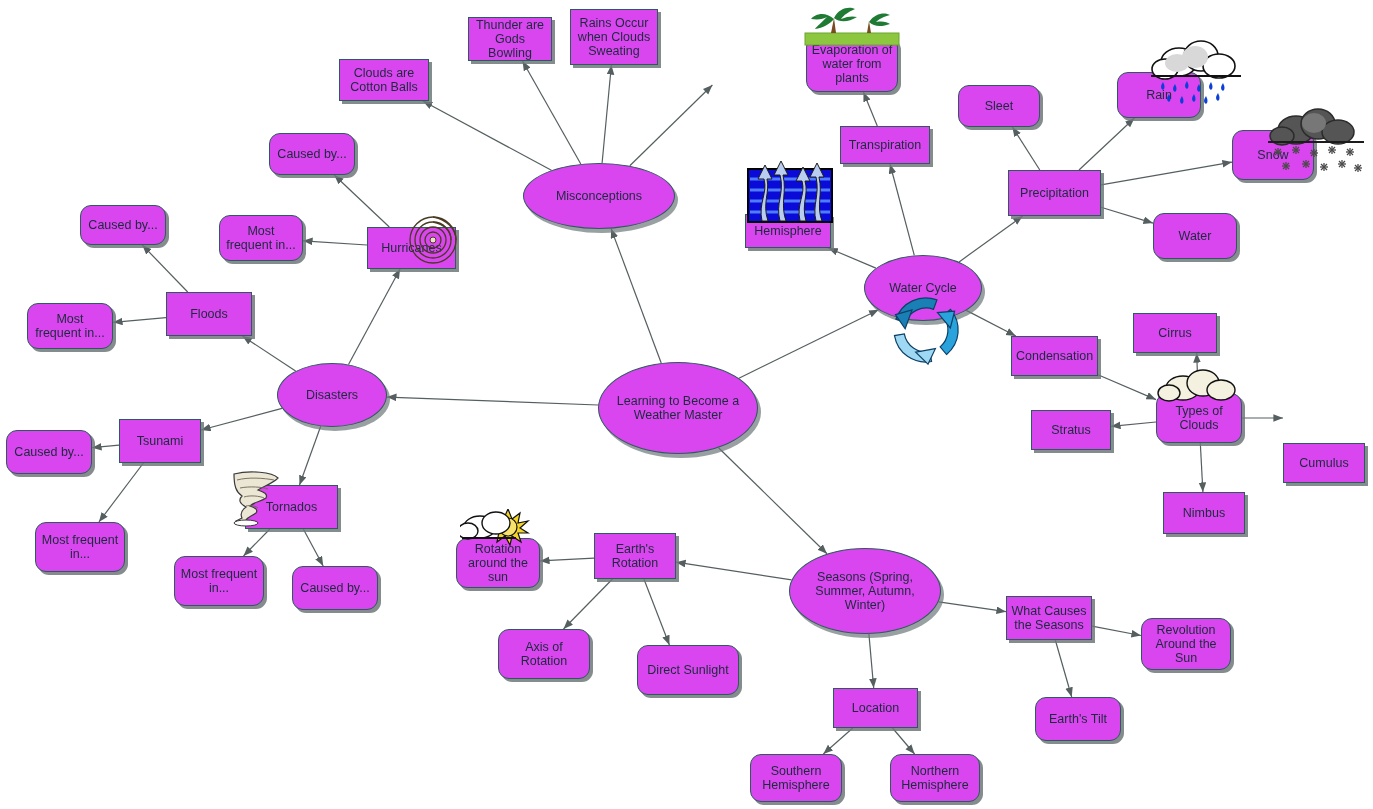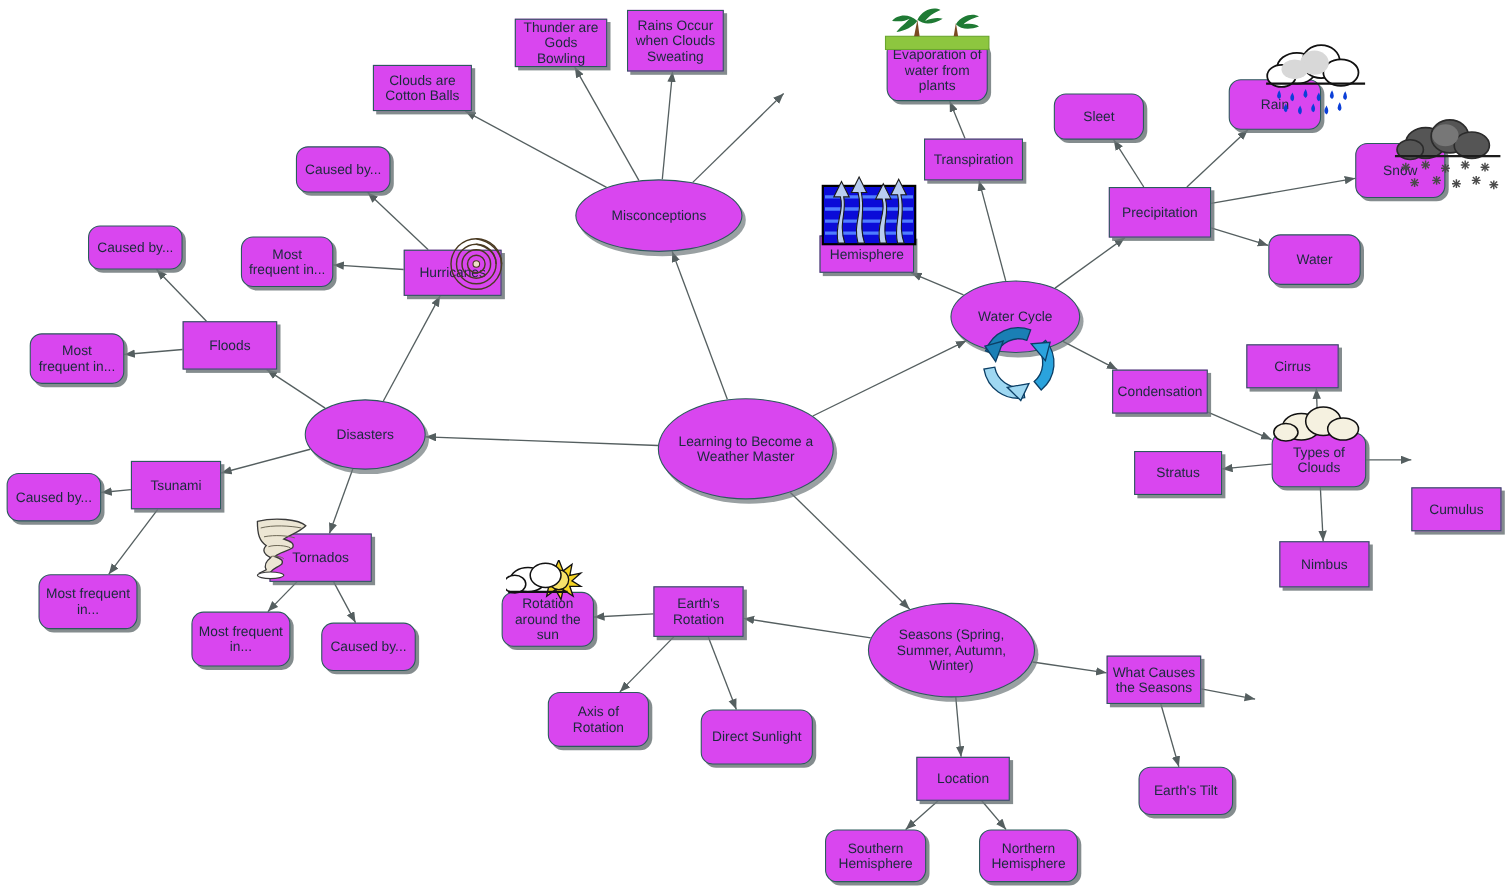--- a/index.html
+++ b/index.html
@@ -437,17 +437,20 @@
     </div>
   <div class="node round" id="n-southern_hemisphere" style="left: 750px; top: 754px; width: 92px; height: 48px;">
       <span>Southern Hemisphere</span>
     </div>
   <div class="node round" id="n-northern_hemisphere" style="left: 890px; top: 754px; width: 90px; height: 48px;">
       <span>Northern Hemisphere</span>
     </div>
   <div class="node rect" id="n-what_causes" style="left: 1006px; top: 596px; width: 86px; height: 44px;">
       <span>What Causes the Seasons</span>
     </div>
+  <div class="node round" id="n-revolution_sun" style="left: 1141px; top: 618px; width: 90px; height: 52px;">
+      <span>Revolution Around the Sun</span>
+    </div>
   <div class="node round" id="n-earths_tilt" style="left: 1035px; top: 697px; width: 86px; height: 44px;">
       <span>Earth's Tilt</span>
     </div>
 
 </div>
 
 </body></html>

